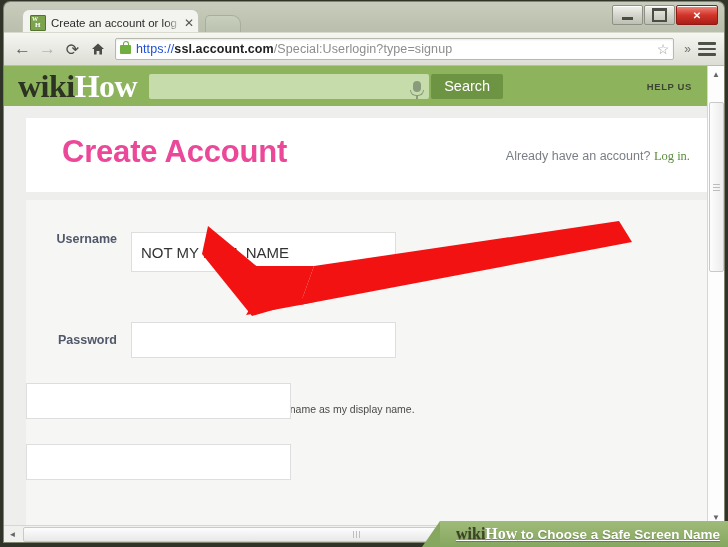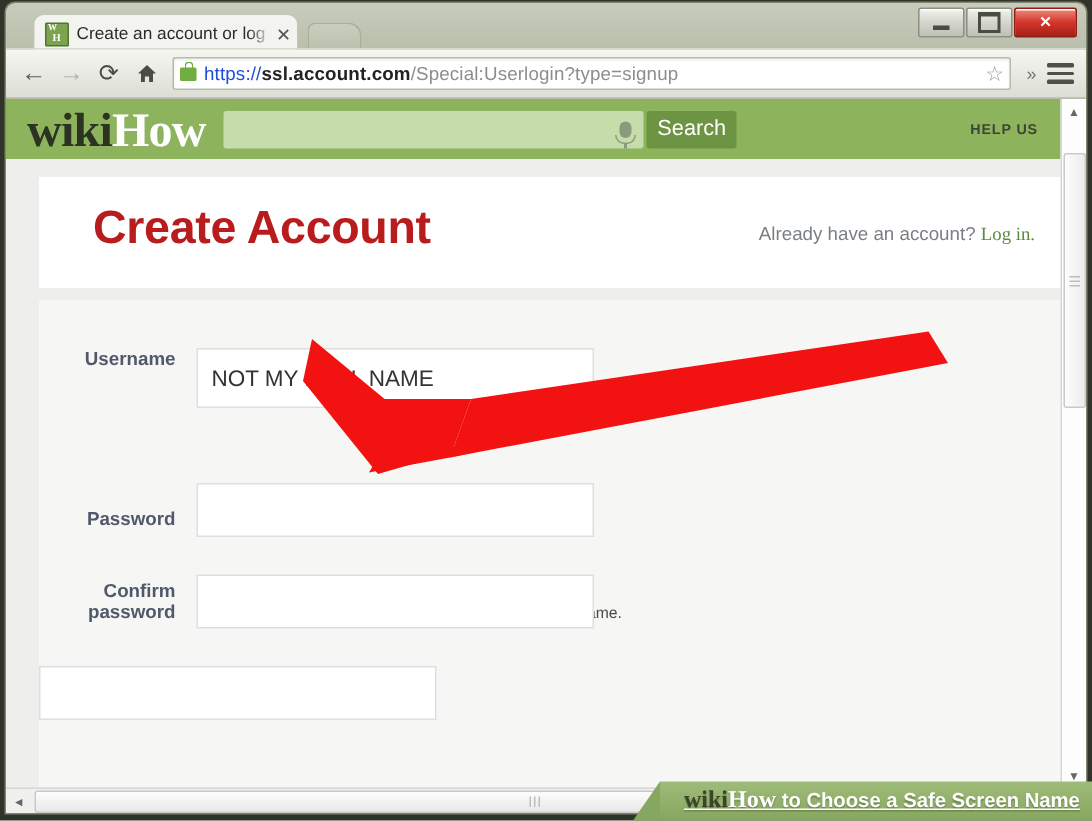--- a/index.html
+++ b/index.html
@@ -122,33 +122,33 @@
   .mic{
     margin-left:auto;margin-right:8px;width:8px;height:11px;background:#8a9b7d;
     border-radius:4px;position:relative;
   }
   .mic:after{
     content:"";position:absolute;left:-3px;top:9px;width:14px;height:6px;
     border:1.6px solid #8a9b7d;border-top:none;border-radius:0 0 7px 7px;box-sizing:border-box;
   }
   .mic:before{content:"";position:absolute;left:3.2px;top:15px;width:1.6px;height:3px;background:#8a9b7d;}
   .wh-searchbtn{
-    width:60px;height:25px;background:#6d9442;border-radius:2px;margin-left:2px;
+    width:72px;height:25px;background:#6d9442;border-radius:2px;margin-left:2px;
     color:#fff;font-size:14.5px;display:flex;align-items:center;justify-content:center;
   }
   .wh-helpus{
     margin-left:auto;margin-right:16px;color:#3c4433;font-size:9.5px;font-weight:bold;letter-spacing:.6px;
   }
 
   
   .title-card{
     position:absolute;left:22px;top:52px;width:682px;height:74px;background:#fff;
   }
   .page-title{
-    position:absolute;left:36px;top:16px;font-size:31px;font-weight:bold;color:#b91c1c;letter-spacing:-.2px;
+    position:absolute;left:36px;top:16px;font-size:31px;font-weight:bold;color:#ec4899;letter-spacing:-.2px;
   }
   .login-hint{
     position:absolute;right:18px;top:31px;font-size:12.5px;color:#7a7f85;white-space:nowrap;
   }
   .login-hint a{color:#5c8c3e;text-decoration:none;font-family:Liberation Serif, serif;}
 
   
   .form-card{
     position:absolute;left:22px;top:134px;width:682px;bottom:0;background:#f6f6f4;
   }
@@ -297,27 +297,26 @@
         <div class="frow" style="top:32px;">
           <div class="flabel">Username</div>
           <div class="finput tall">NOT MY REAL NAME</div>
         </div>
 
         <div class="cbrow">
           <span class="cbox"></span>
           <span class="cblabel">I would like to use my real name as my display name.</span>
         </div>
 
-        <div class="frow" style="top:122px;align-items:center;">
+        <div class="frow" style="top:122px;">
           <div class="flabel" style="padding-top:11px;">Password</div>
           <div class="finput"></div>
         </div>
 
         <div class="frow" style="top:183px;">
-          <div class="flabel" style="padding-top:4px;">Confirm password</div>
           <div class="finput"></div>
         </div>
 
         <div class="frow" style="top:244px;">
           <div class="finput"></div>
         </div>
       </div>
 
       <svg class="arrow" width="704" height="483" viewBox="0 0 704 483">
         <polygon points="615,155 628,176 296,239 310,200" fill="#f31212"></polygon>

